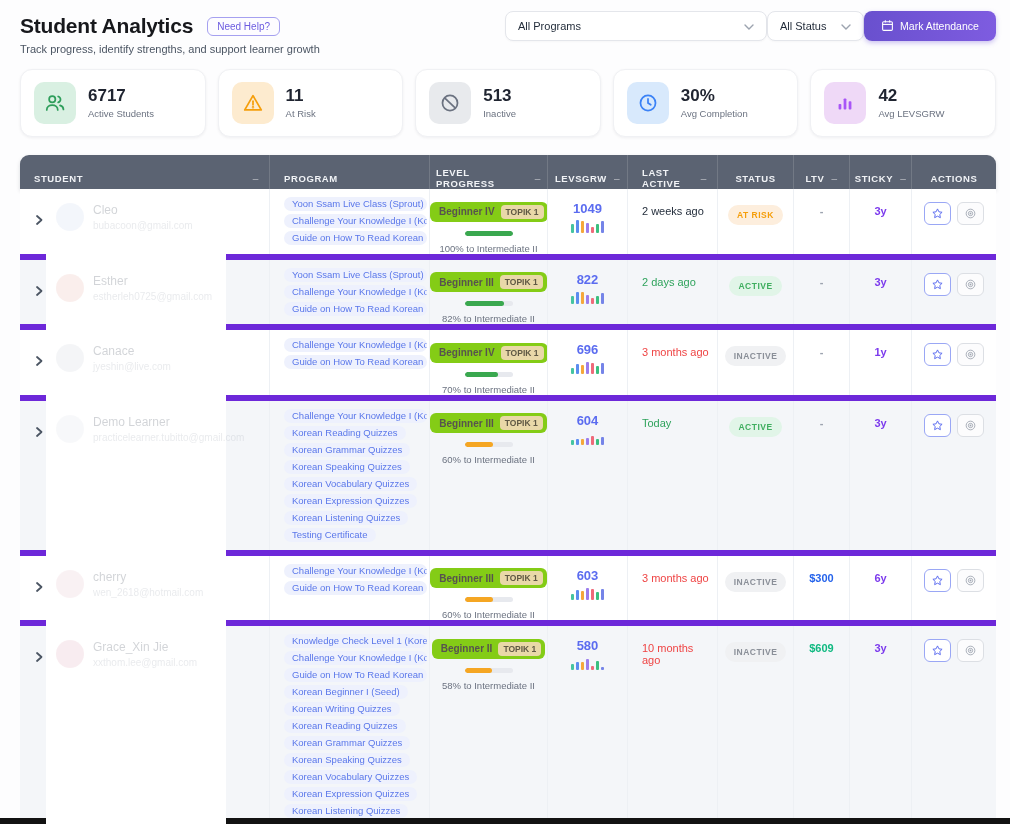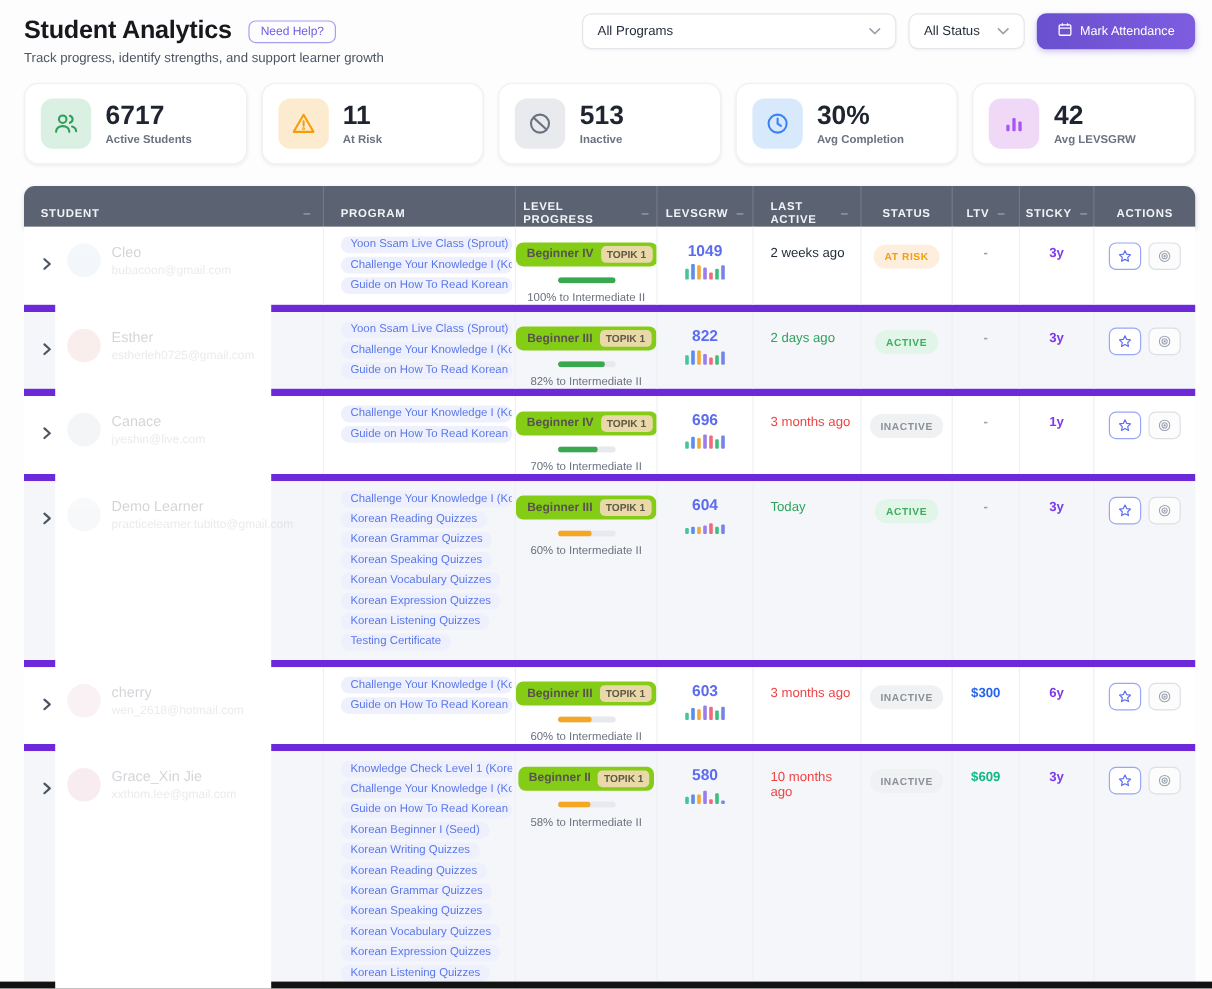--- a/index.html
+++ b/index.html
@@ -6,33 +6,33 @@
   html,body { background:#fff; }
   body { font-family: "Liberation Sans", sans-serif; }
   .page { position:relative; width:1010px; height:824px; background:#fdfdfe; overflow:hidden; }
 
   
   .topbar { position:relative; padding:14px 14px 0 20px; }
   .title-row { display:flex; align-items:center; gap:14px; }
   .page-title { font-size:21px; font-weight:700; color:#17181c; letter-spacing:-0.2px; }
   .help-btn { font-size:10px; color:#6d5ce0; background:#fdfcff; border:1px solid #a5a0f0; border-radius:6px; padding:3px 9px; cursor:pointer; font-family:inherit; }
   .subtitle { margin-top:5px; font-size:11px; color:#4b5563; }
-  .top-controls { position:absolute; top:11px; right:14px; display:flex; gap:10px; }
+  .top-controls { position:absolute; top:11px; right:14px; display:flex; }
   .select { height:30px; background:#fff; border:1px solid #e4e6eb; border-radius:8px; display:flex; align-items:center; justify-content:space-between; padding:0 12px; font-size:11px; color:#1f2937; cursor:pointer; box-shadow:0 1px 2px rgba(16,24,40,.03); }
   .select.programs { width:262px; }
   .select.status { width:97px; }
   .btn-attendance { height:30px; width:132px; border:none; border-radius:8px; background:linear-gradient(90deg,#6950ce,#7e5ce0); color:#fff; font-size:10.5px; font-weight:400; display:flex; align-items:center; justify-content:center; gap:6px; cursor:pointer; font-family:inherit; box-shadow:0 2px 5px rgba(110,82,216,.35); }
 
   
   .cards { display:flex; gap:12px; margin:14px 14px 0 20px; }
   .card { flex:1; background:#fff; border:1px solid #f0f1f4; border-radius:12px; box-shadow:0 1px 3px rgba(16,24,40,.06); height:68px; display:flex; align-items:center; padding:0 13px; }
   .card-icon { width:42px; height:42px; border-radius:10px; display:flex; align-items:center; justify-content:center; flex:0 0 auto; }
   .card-meta { margin-left:12px; }
-  .card-value { font-size:22px; font-weight:800; color:#1f2430; line-height:1.1; }
-  .card-label { font-size:9.5px; color:#6b7280; margin-top:3px;font-weight:bold; }
+  .card-value { font-size:17px; font-weight:800; color:#1f2430; line-height:1.1; }
+  .card-label { font-size:9.5px; color:#6b7280; margin-top:3px; }
 
   
   .table { margin:18px 14px 0 20px; }
   .grid-cols { display:grid; grid-template-columns:250px 160px 118px 80px 90px 76px 56px 62px 84px; }
   .thead { background:#5b6372; border-radius:9px 9px 0 0; height:34px; box-shadow:0 2px 4px rgba(16,24,40,.15); }
   .hcell { display:flex; align-items:center; font-size:9.5px; font-weight:700; letter-spacing:.6px; color:#f1f3f6; border-right:1px solid rgba(255,255,255,.14); padding:0 10px 0 14px; cursor:pointer; }
   .hcell:last-child { border-right:none; }
   .hcell.h-center { justify-content:center; padding:12px 6px; }
   .hcell .sort { color:rgba(255,255,255,.55); font-size:10px; margin-left:7px; font-weight:400; }
   .hcell.first .sort { margin-left:auto; }

